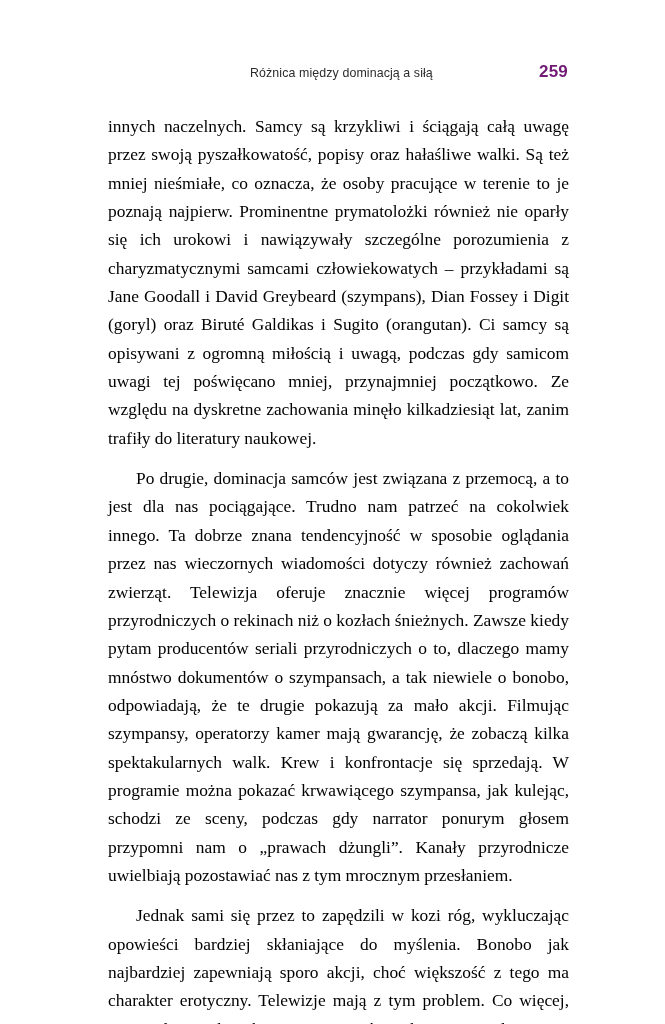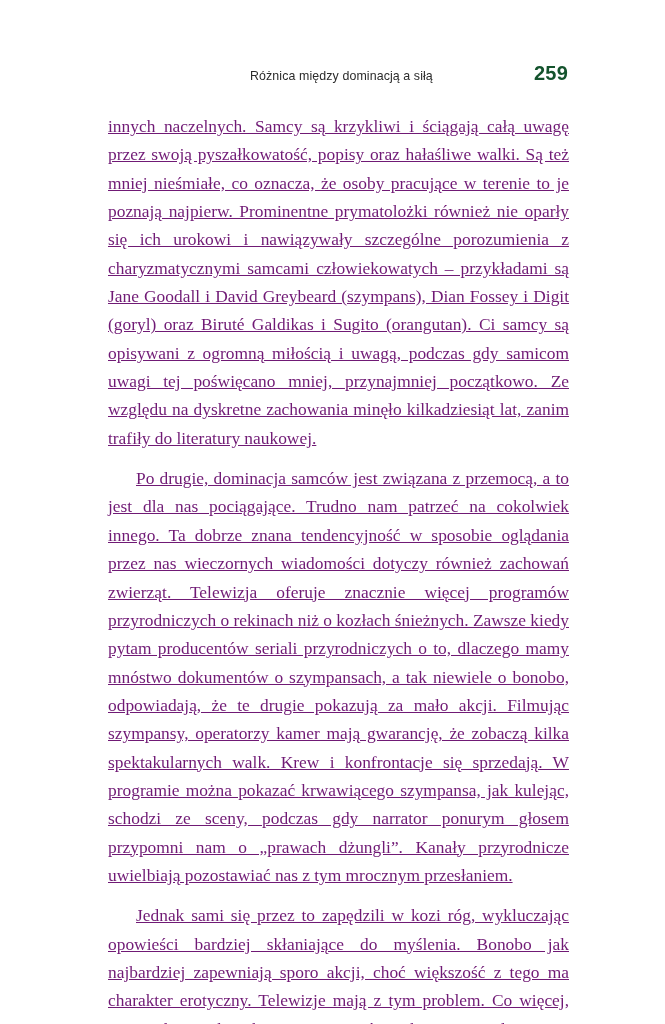--- a/index.html
+++ b/index.html
@@ -37,44 +37,43 @@
   }
   .running-head-title {
     font-size: 12.4px;
     font-weight: 400;
     color: #2b2b2b;
     letter-spacing: 0.1px;
     margin-left: 142px;
     white-space: nowrap;
   }
   .running-head-folio {
-    font-size: 20px;
+    font-size: 17px;
     font-weight: 700;
-    color: #14532d;
+    color: #701a75;
     letter-spacing: 0.2px;
   }
 
   
   .textblock {
     position: absolute;
     left: 108px;
     top: 112px;
     width: 461px;
   }
 
   .para {
     margin: 0;
     font-size: 17.4px;
     line-height: 28.35px;
     text-align: justify;
     text-justify: inter-word;
     hyphens: manual;
-    color: #701a75;
+    color: #000000;
     word-spacing: -0.1px;
-    text-decoration: underline;
   }
   .para.indent {
     text-indent: 28px;
   }
   .para + .para {
     margin-top: 12px;
   }
 </style>
 </head>
 <body>

